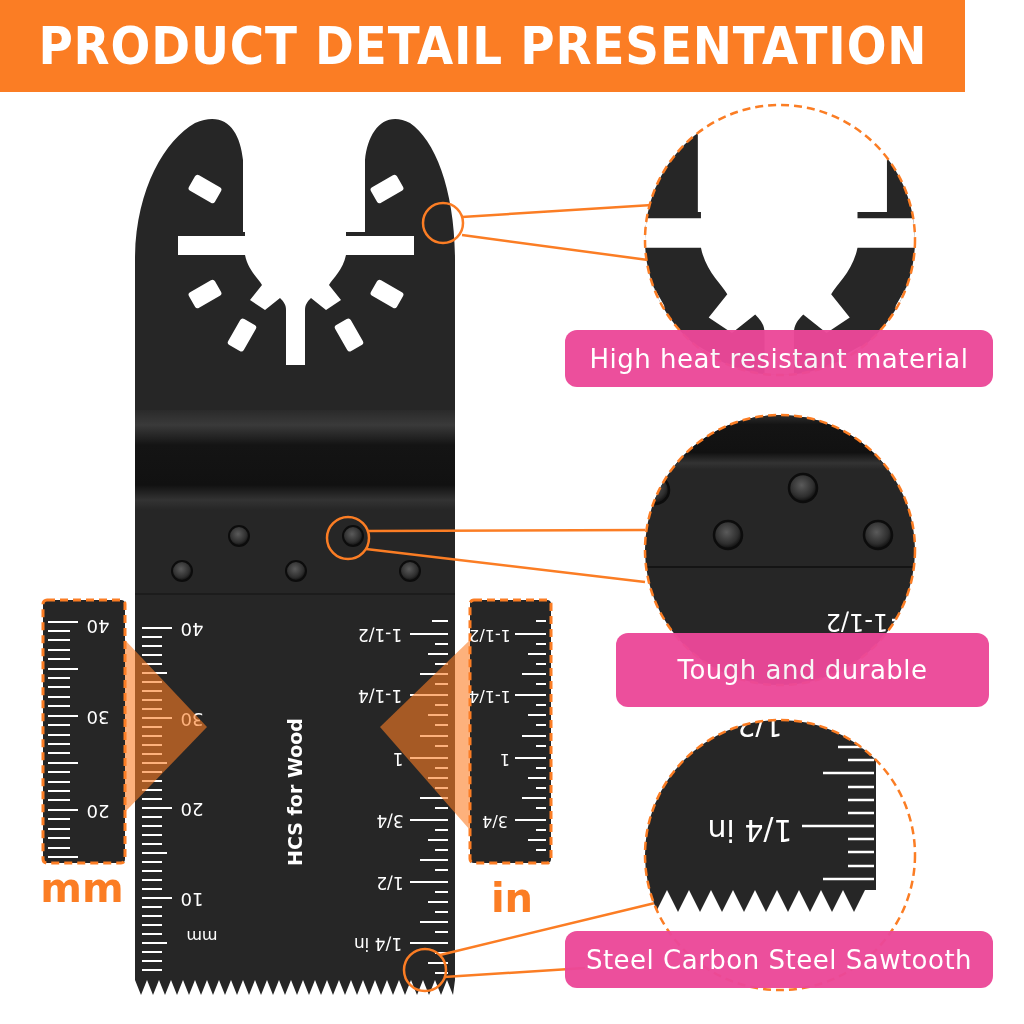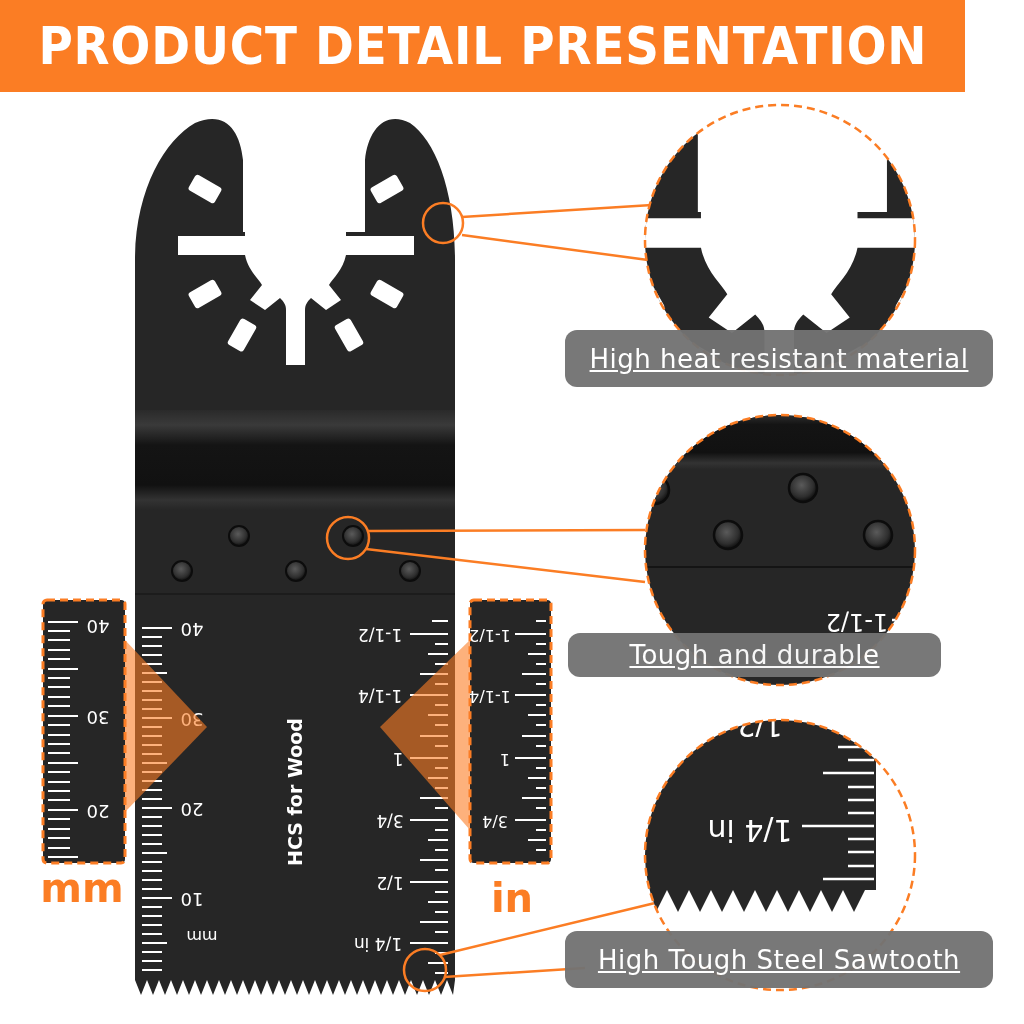--- a/index.html
+++ b/index.html
@@ -1,20 +1,20 @@
 <!DOCTYPE html>
 <html><head>
 <meta charset="utf-8">
 <style>
   html, body { margin:0; padding:0; }
   body { width:1024px; height:1024px; position:relative; overflow:hidden; background:#ffffff; font-family:"DejaVu Sans", sans-serif; }
   .banner { position:absolute; left:0; top:0; width:965px; height:92px; background:#fb7d24; display:flex; align-items:center; justify-content:center; }
   .banner-title { color:#fff; font-family:"DejaVu Sans", sans-serif; font-weight:bold; font-size:52px; letter-spacing:1px; transform:scaleX(0.9); white-space:nowrap; }
   .stage { position:absolute; left:0; top:0; width:1024px; height:1024px; }
-  .label-pill { position:absolute; background:#737373; border-radius:12px; color:#fff; font-family:"DejaVu Sans", sans-serif; font-size:26px; display:flex; align-items:center; justify-content:center; letter-spacing:0.5px; opacity:0.96;text-decoration:underline; }
+  .label-pill { position:absolute; background:#ec4899; border-radius:12px; color:#fff; font-family:"DejaVu Sans", sans-serif; font-size:26px; display:flex; align-items:center; justify-content:center; letter-spacing:0.5px; opacity:0.96; }
   svg text { font-family:"DejaVu Sans", sans-serif; }
 </style>
 </head>
 <body>
 
 <div class="banner">
   <div class="banner-title">PRODUCT DETAIL PRESENTATION</div>
 </div>
 
 <svg class="stage" width="1024" height="1024" viewBox="0 0 1024 1024">
@@ -308,18 +308,18 @@
     <circle cx="780" cy="855" r="135" fill="none" stroke="#fb7d24" stroke-width="2.5" stroke-dasharray="8 5"></circle>
   </g>
 
   <text x="82" y="902" text-anchor="middle" fill="#fb7d24" font-size="40" font-weight="bold">mm</text>
   <text x="512" y="912" text-anchor="middle" fill="#fb7d24" font-size="40" font-weight="bold">in</text>
 </svg>
 
 <div class="label-pill" style="left:565px; top:330px; width:428px; height:57px;">
   <span>High heat resistant material</span>
 </div>
-<div class="label-pill" style="left:568px; top:633px; width:373px; height:44px;">
+<div class="label-pill" style="left:616px; top:633px; width:373px; height:74px;">
   <span>Tough and durable</span>
 </div>
 <div class="label-pill" style="left:565px; top:931px; width:428px; height:57px;">
-  <span>High Tough Steel Sawtooth</span>
+  <span>Steel Carbon Steel Sawtooth</span>
 </div>
 
 </body></html>

